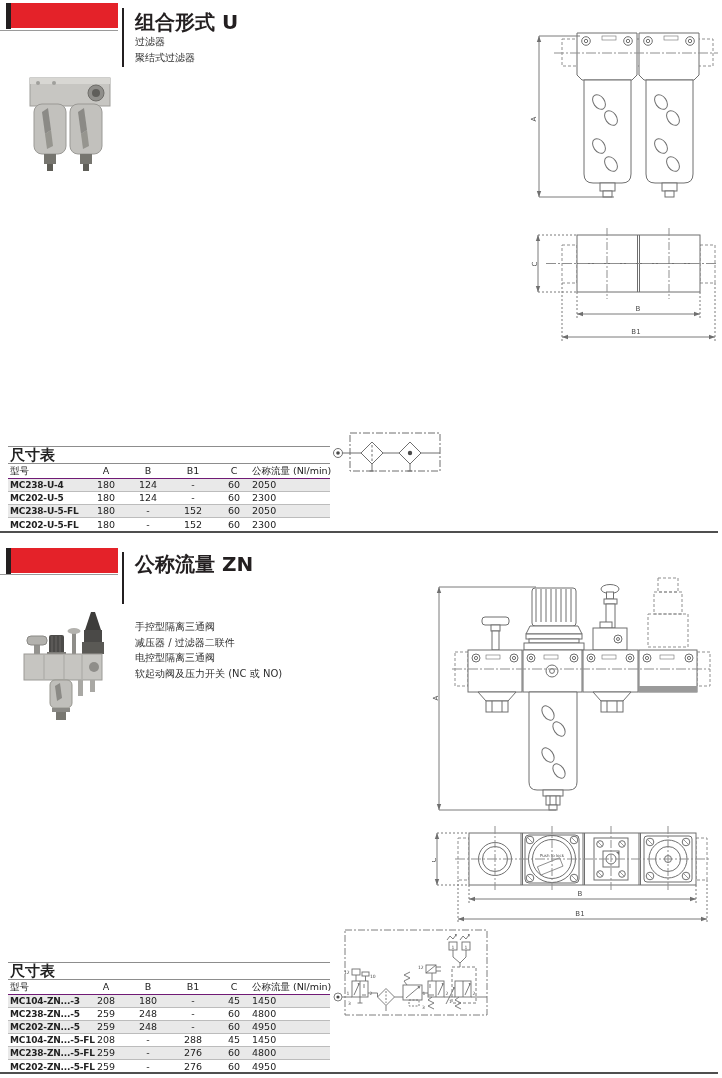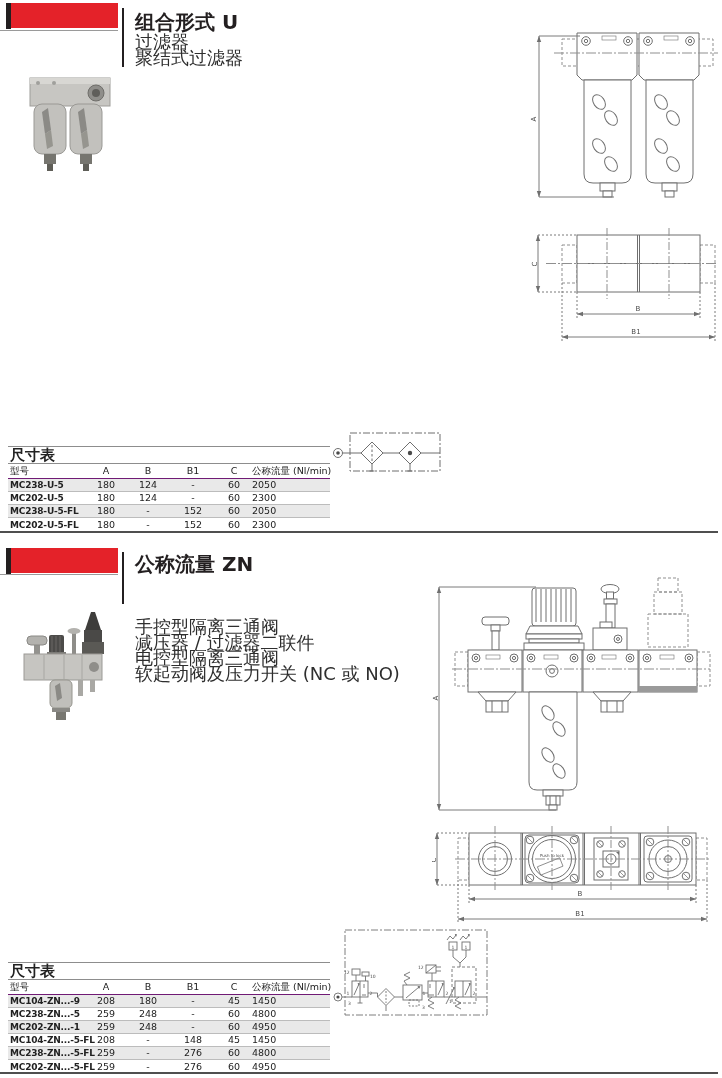--- a/index.html
+++ b/index.html
@@ -8,21 +8,21 @@
     font-family:"DejaVu Sans","Liberation Sans",sans-serif;color:#2a2a2a;
     overflow:hidden;
   }
   .abs{position:absolute;}
   
   .notch{position:absolute;width:5px;height:26px;background:#231f20;}
   .redbar{position:absolute;width:107px;height:25px;background:#e42229;}
   .barline{position:absolute;width:118px;height:1px;background:#9a9a9a;}
   .vdiv{position:absolute;width:1.5px;background:#231f20;}
   .sec-title{position:absolute;font-size:20px;font-weight:bold;color:#231f20;white-space:nowrap;}
-  .desc{position:absolute;font-size:18px;color:#2e2e2e;white-space:nowrap;}
+  .desc{position:absolute;font-size:10px;color:#2e2e2e;white-space:nowrap;}
   .desc div{height:15.5px;line-height:15.5px;}
   
   .tbl{position:absolute;left:8px;width:322px;font-size:9.5px;color:#222;}
   .tbl-caption{font-weight:bold;font-size:15px;border-top:1px solid #8d8d8d;border-bottom:1px solid #8d8d8d;
     height:16px;line-height:16px;padding-left:2px;}
   .thead{display:flex;height:14px;line-height:14px;border-bottom:1px solid #701a75;}
   .trow{display:flex;height:13px;line-height:12px;align-items:center;border-bottom:1px solid #bcbcbc;box-sizing:border-box;}
   .trow:last-child{border-bottom:none;}
   .trow.alt{background:#e9e9e9;}
   .c{white-space:nowrap;}
@@ -186,21 +186,21 @@
   <div class="tbl-caption">尺寸表</div>
   <div class="thead">
     <div class="c c-model">型号</div>
     <div class="c c-a">A</div>
     <div class="c c-b">B</div>
     <div class="c c-b1">B1</div>
     <div class="c c-c">C</div>
     <div class="c c-flow">公称流量 (Nl/min)</div>
   </div>
   <div class="trow alt">
-    <div class="c c-model">MC238-U-5</div>
+    <div class="c c-model">MC238-U-4</div>
     <div class="c c-a">180</div>
     <div class="c c-b">124</div>
     <div class="c c-b1">-</div>
     <div class="c c-c">60</div>
     <div class="c c-flow">2050</div>
   </div>
   <div class="trow">
     <div class="c c-model">MC202-U-5</div>
     <div class="c c-a">180</div>
     <div class="c c-b">124</div>
@@ -561,48 +561,48 @@
   <div class="tbl-caption">尺寸表</div>
   <div class="thead">
     <div class="c c-model">型号</div>
     <div class="c c-a">A</div>
     <div class="c c-b">B</div>
     <div class="c c-b1">B1</div>
     <div class="c c-c">C</div>
     <div class="c c-flow">公称流量 (Nl/min)</div>
   </div>
   <div class="trow alt">
-    <div class="c c-model">MC104-ZN...-9</div>
+    <div class="c c-model">MC104-ZN...-3</div>
     <div class="c c-a">208</div>
     <div class="c c-b">180</div>
     <div class="c c-b1">-</div>
     <div class="c c-c">45</div>
     <div class="c c-flow">1450</div>
   </div>
   <div class="trow">
     <div class="c c-model">MC238-ZN...-5</div>
     <div class="c c-a">259</div>
     <div class="c c-b">248</div>
     <div class="c c-b1">-</div>
     <div class="c c-c">60</div>
     <div class="c c-flow">4800</div>
   </div>
   <div class="trow alt">
-    <div class="c c-model">MC202-ZN...-1</div>
+    <div class="c c-model">MC202-ZN...-5</div>
     <div class="c c-a">259</div>
     <div class="c c-b">248</div>
     <div class="c c-b1">-</div>
     <div class="c c-c">60</div>
     <div class="c c-flow">4950</div>
   </div>
   <div class="trow">
     <div class="c c-model">MC104-ZN...-5-FL</div>
     <div class="c c-a">208</div>
     <div class="c c-b">-</div>
-    <div class="c c-b1">148</div>
+    <div class="c c-b1">288</div>
     <div class="c c-c">45</div>
     <div class="c c-flow">1450</div>
   </div>
   <div class="trow alt">
     <div class="c c-model">MC238-ZN...-5-FL</div>
     <div class="c c-a">259</div>
     <div class="c c-b">-</div>
     <div class="c c-b1">276</div>
     <div class="c c-c">60</div>
     <div class="c c-flow">4800</div>

